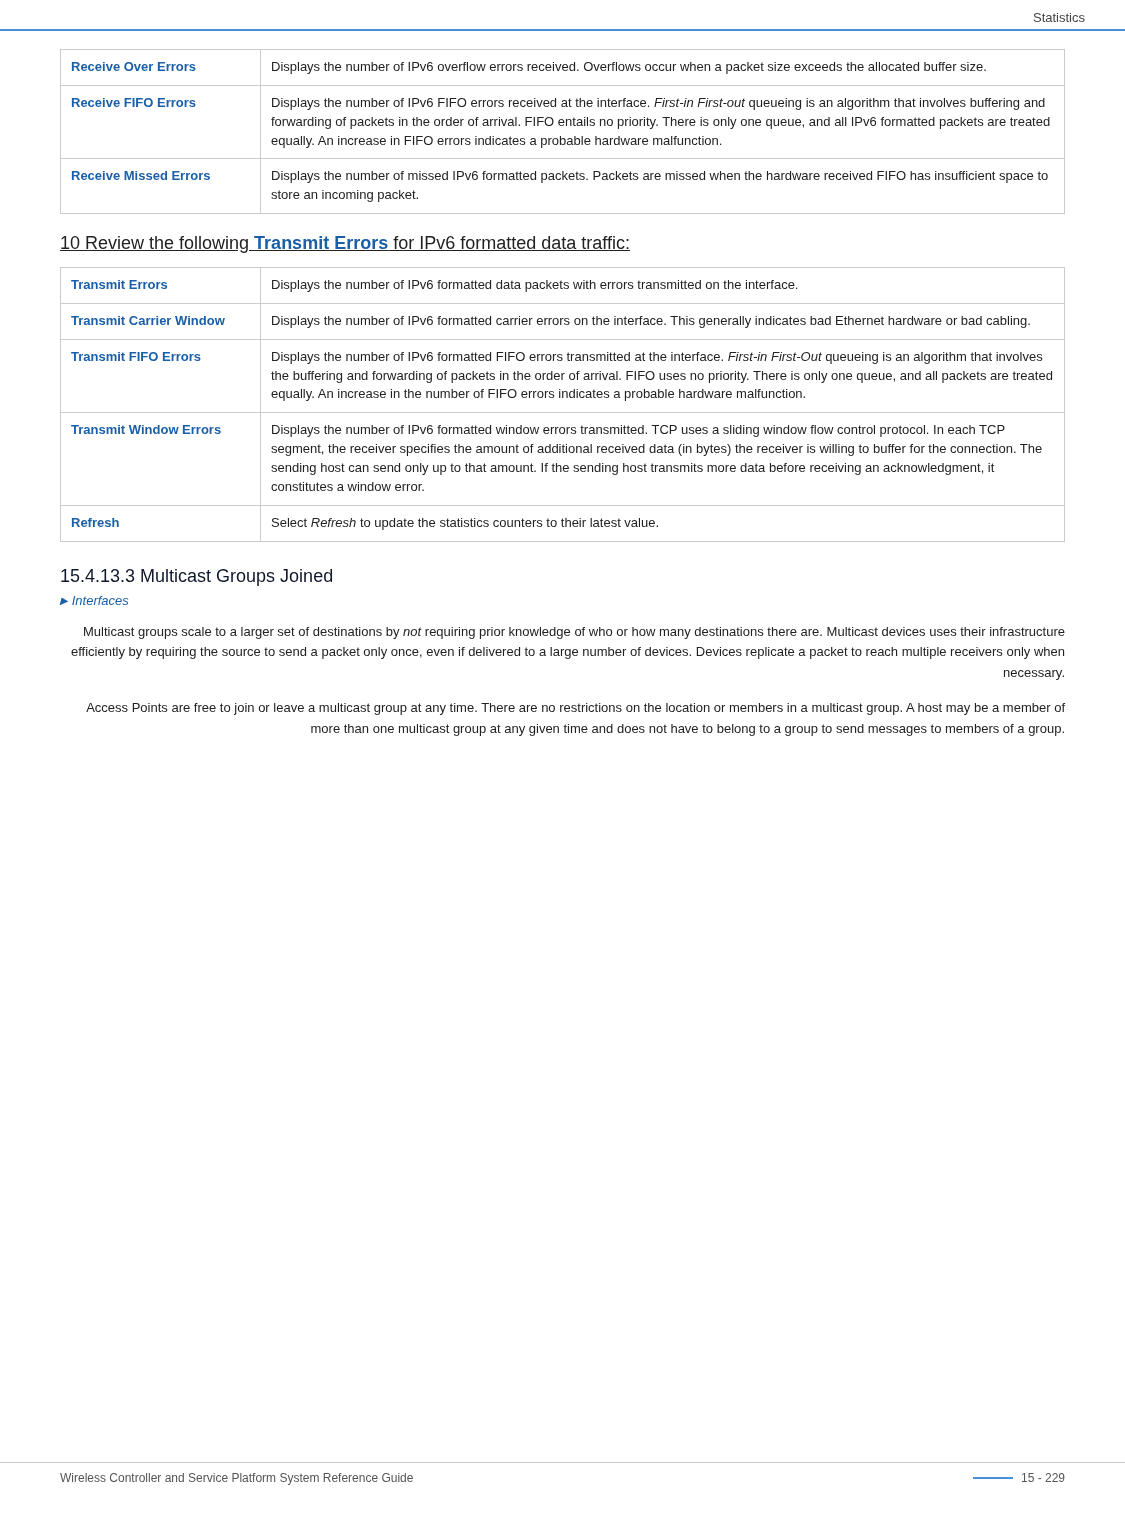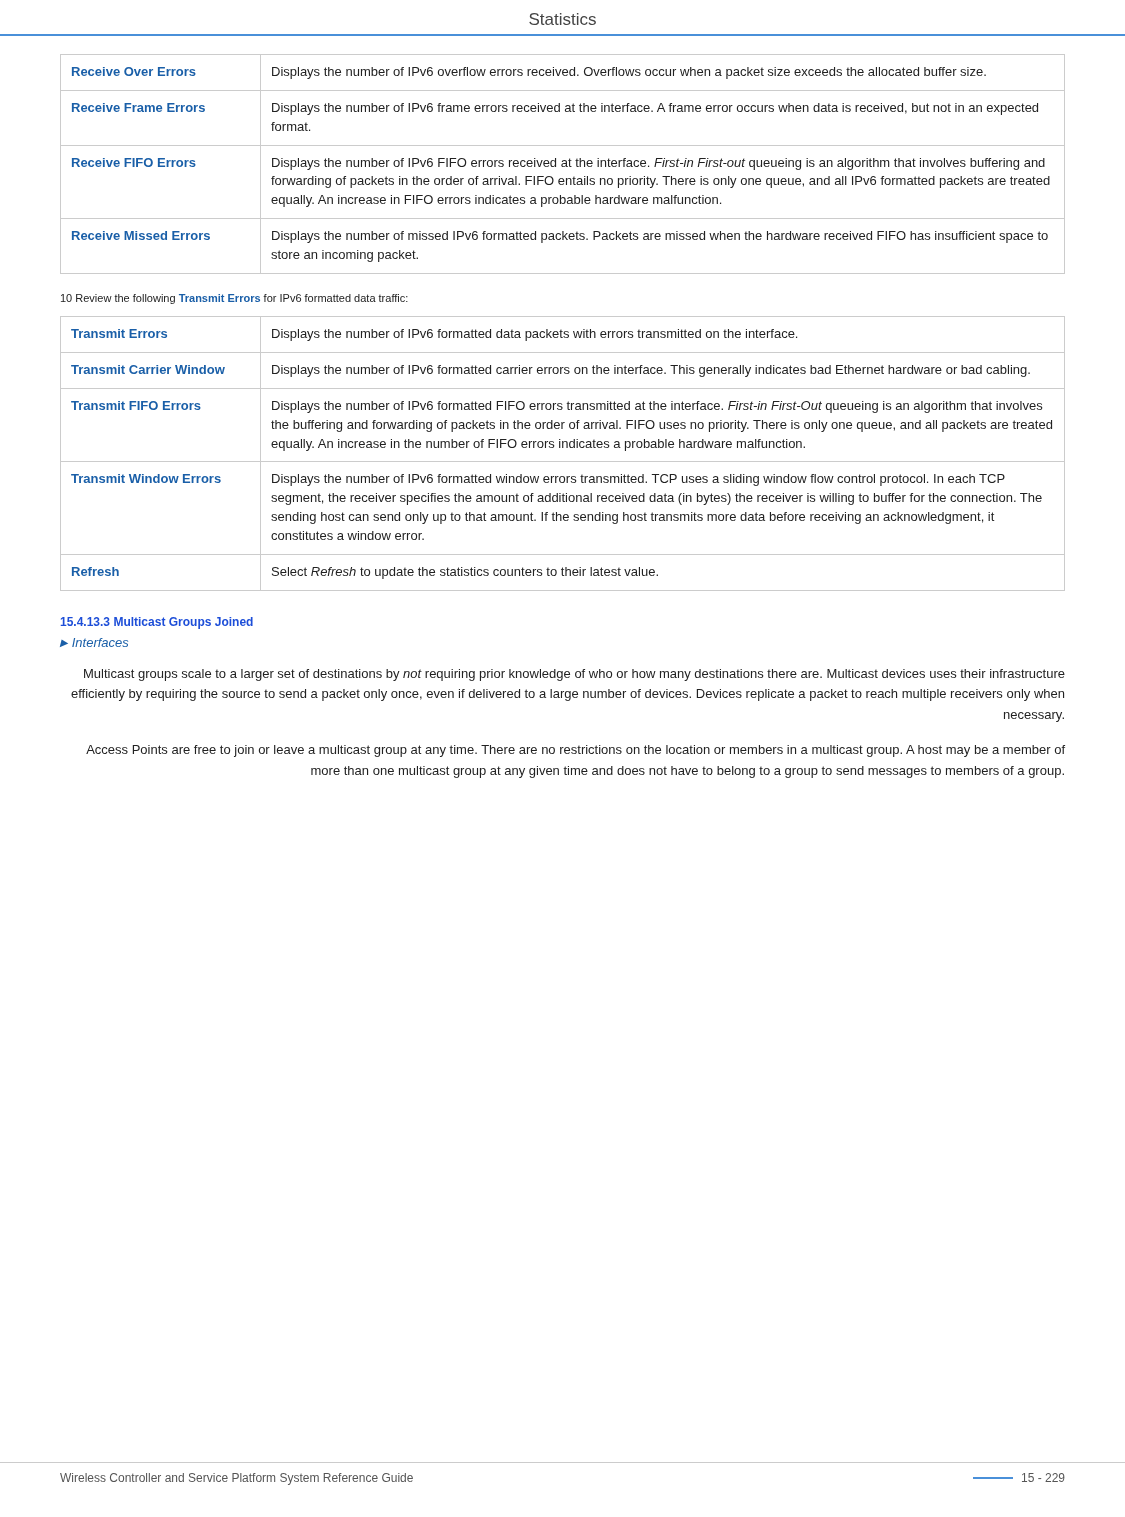--- a/index.html
+++ b/index.html
@@ -7,23 +7,23 @@
       font-family: Arial, sans-serif;
       font-size: 13px;
       color: #222;
       background: #fff;
       width: 1125px;
       min-height: 1517px;
       position: relative;
     }
 
     .page-header {
-      text-align: center;
+      text-align: right;
       padding: 10px 40px 4px 40px;
-      font-size: 17px;
+      font-size: 13px;
       color: #444;
       border-bottom: 2px solid #4a90d9;
       margin-bottom: 18px;
     }
 
     .page-content {
       padding: 0 60px 60px 60px;
     }
 
     
@@ -46,34 +46,35 @@
       font-weight: bold;
       color: #1a5fa8;
       background: #fff;
     }
 
     table td:last-child {
       color: #222;
     }
 
     .section-intro {
-      font-size: 11px;
+      font-size: 18px;
       margin-bottom: 10px;
       line-height: 1.5;
+      text-decoration: underline;
     }
 
     .section-intro .highlight {
       font-weight: bold;
       color: #1a5fa8;
     }
 
     .section-heading {
-      font-size: 12px;
-      font-weight: bold;
-      color: #1d4ed8;
+      font-size: 18px;
+      font-weight: normal;
+      color: #0f172a;
       margin: 24px 0 6px 0;
     }
 
     .interfaces-link {
       color: #1a5fa8;
       font-style: italic;
       font-size: 13px;
       display: flex;
       align-items: center;
       gap: 4px;
@@ -137,24 +138,20 @@
 
 <div class="page-content">
 
   <table>
     <tbody id="receive-errors-tbody">
         <tr>
           <td>Receive Over Errors</td>
           <td>Displays the number of IPv6 overflow errors received. Overflows occur when a packet size exceeds the allocated buffer size.</td>
         </tr>
         <tr>
-          <td>Receive Frame Errors</td>
-          <td>Displays the number of IPv6 frame errors received at the interface. A frame error occurs when data is received, but not in an expected format.</td>
-        </tr>
-        <tr>
           <td>Receive FIFO Errors</td>
           <td>Displays the number of IPv6 FIFO errors received at the interface. <em>First-in First-out</em> queueing is an algorithm that involves buffering and forwarding of packets in the order of arrival. FIFO entails no priority. There is only one queue, and all IPv6 formatted packets are treated equally. An increase in FIFO errors indicates a probable hardware malfunction.</td>
         </tr>
         <tr>
           <td>Receive Missed Errors</td>
           <td>Displays the number of missed IPv6 formatted packets. Packets are missed when the hardware received FIFO has insufficient space to store an incoming packet.</td>
         </tr>
       </tbody>
   </table>
 

